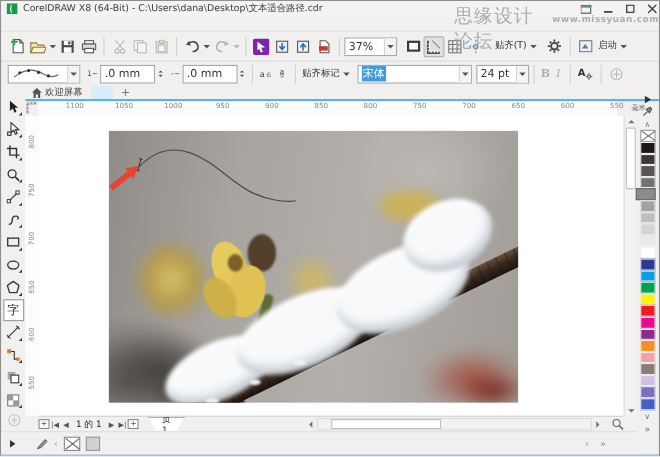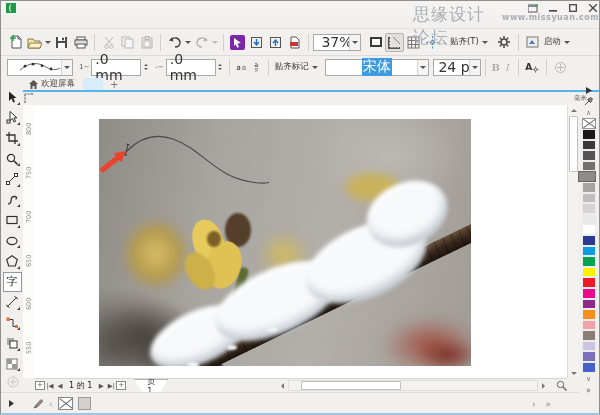--- a/index.html
+++ b/index.html
@@ -27,21 +27,21 @@
   
   .toolbar{position:absolute;left:0;top:27px;width:600px;height:27px;display:flex;align-items:center;padding-left:5px;
       border-top:1px solid #e3e1df;}
   .ti{width:19px;height:19px;display:flex;align-items:center;justify-content:center;flex:0 0 auto;}
   .ti.small{width:12px;}
   .dis{opacity:.35;}
   .sep{width:1px;height:17px;background:#d2d0ce;margin:0 4px;flex:0 0 auto;}
   .caret{width:8px;height:16px;display:flex;align-items:center;justify-content:center;flex:0 0 auto;}
   .caret:before{content:"";border:3px solid transparent;border-top-color:#555;margin-top:3px;}
   .combo{height:17px;background:#fff;border:1px solid #a9a9a9;display:flex;align-items:center;
-      font-size:14px;padding:0 3px;position:relative;flex:0 0 auto;justify-content:center;}
+      font-size:10px;padding:0 3px;position:relative;flex:0 0 auto;}
   .combo .cbtn{position:absolute;right:0;top:0;bottom:0;width:11px;border-left:1px solid #d5d5d5;
       display:flex;align-items:center;justify-content:center;background:#f4f4f4;}
   .combo .cbtn:before{content:"";border:3px solid transparent;border-top-color:#555;margin-top:3px;}
   .toggle.on{background:#e2e0de;border:1px solid #b5b3b1;border-radius:2px;}
   .bar-label{font-size:8.5px;margin:0 2px;white-space:nowrap;}
 
   
   .propbar{position:absolute;left:0;top:54px;width:600px;height:23px;display:flex;align-items:center;
       padding-left:6px;border-top:1px solid #dddbd9;}
   .spin{width:9px;height:15px;display:flex;flex-direction:column;align-items:center;justify-content:center;gap:2px;}
@@ -173,20 +173,21 @@
 </head>
 <body>
 
 <div id="win">
 
   <div class="titlebar">
     <svg class="app-logo" viewBox="0 0 10 10">
         <rect x="0" y="0" width="10" height="10" fill="#1d9a49"></rect>
         <path d="M5 1 C2.6 1.6 2.6 8.4 5 9 C4 7 4 3 5 1 Z" fill="#fff"></path>
       </svg>
+    <span class="title-text">CorelDRAW X8 (64-Bit) - C:\Users\dana\Desktop\文本适合路径.cdr</span>
     <div class="winbtns">
       <span class="wb">
           <svg width="10" height="9" viewBox="0 0 10 9">
             <rect x="0" y="1" width="9" height="7" fill="none" stroke="#555"></rect>
             <rect x="0" y="1" width="9" height="2" fill="#888"></rect>
             <circle cx="8.5" cy="1.5" r="1.5" fill="#35b24a"></circle>
           </svg>
         </span>
       <span class="wb">
           <svg width="8" height="8" viewBox="0 0 8 8">
@@ -524,20 +525,36 @@
         </svg>
       </span><br>
     <span class="tb-more">»</span>
   </div>
 
   <div class="ruler-corner">
     <svg width="12" height="13" viewBox="0 0 12 13">
         <path d="M2 2 H10 M2 2 V11" stroke="#999" stroke-width="2"></path>
         <path d="M4 1 V3 M7 1 V3 M1 5 H3 M1 8 H3" stroke="#fff"></path>
       </svg>
+  </div>
+  <div class="hruler">
+    <div class="lbls">
+        <span>1100</span>
+        <span>1050</span>
+        <span>1000</span>
+        <span>950</span>
+        <span>900</span>
+        <span>850</span>
+        <span>800</span>
+        <span>750</span>
+        <span>700</span>
+        <span>650</span>
+        <span>600</span>
+        <span>550</span>
+      </div>
   </div>
   <div class="unitbox">
     <span>毫米</span>
   </div>
   <div class="vruler">
     <div class="lbls">
         <span>800</span>
         <span>750</span>
         <span>700</span>
         <span>650</span>

